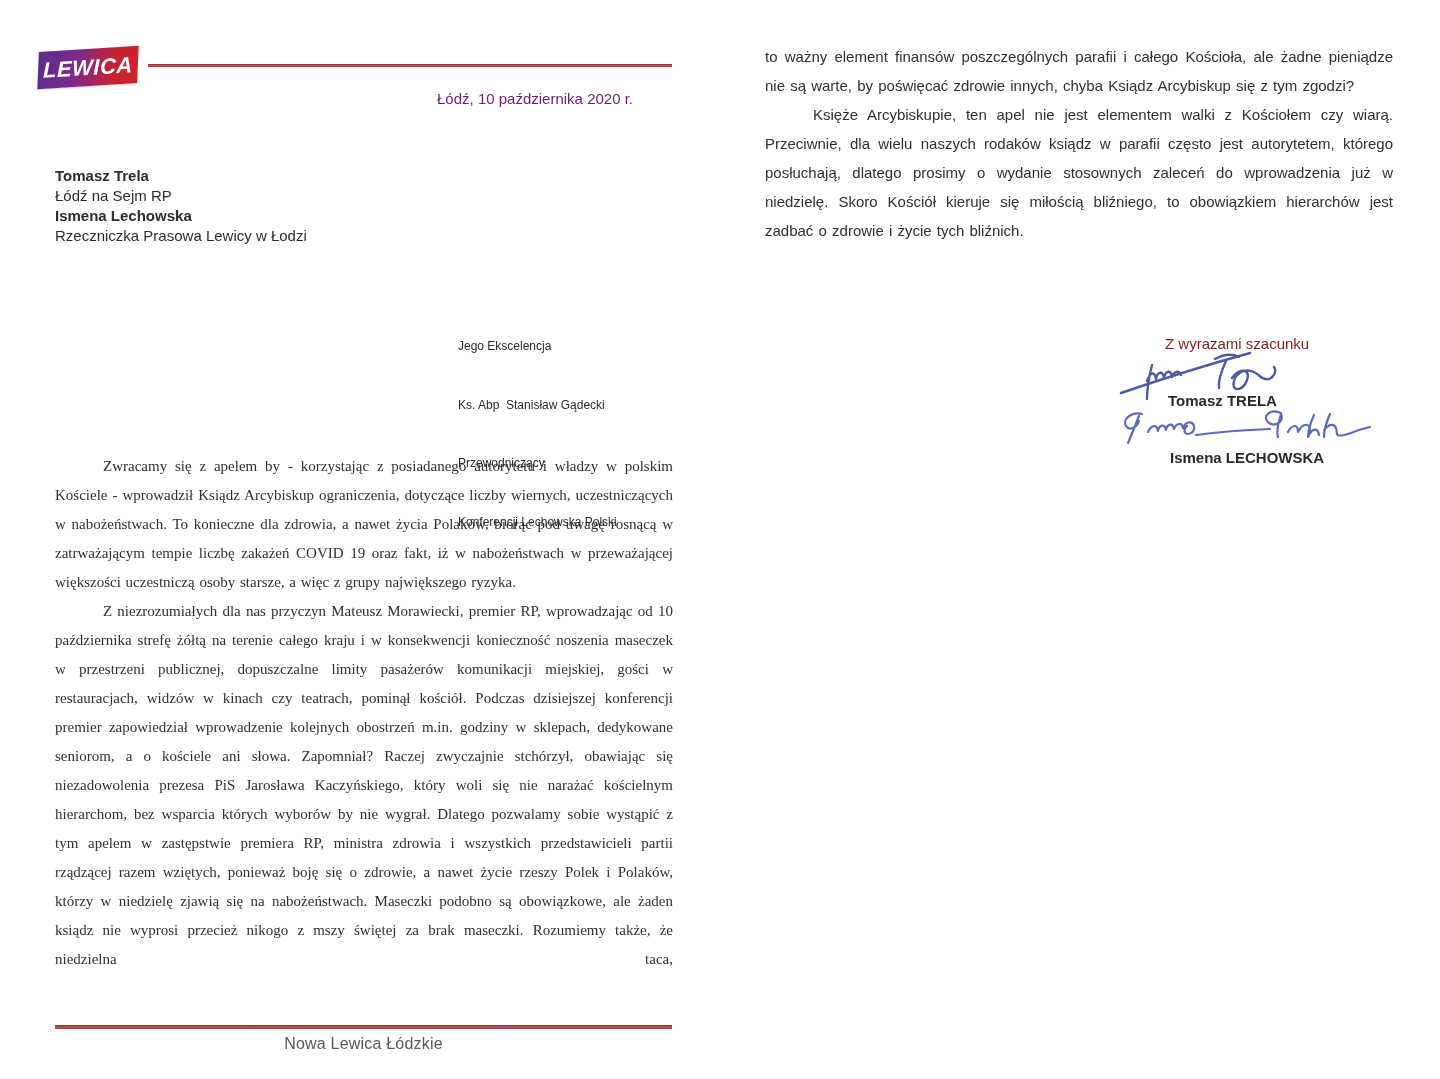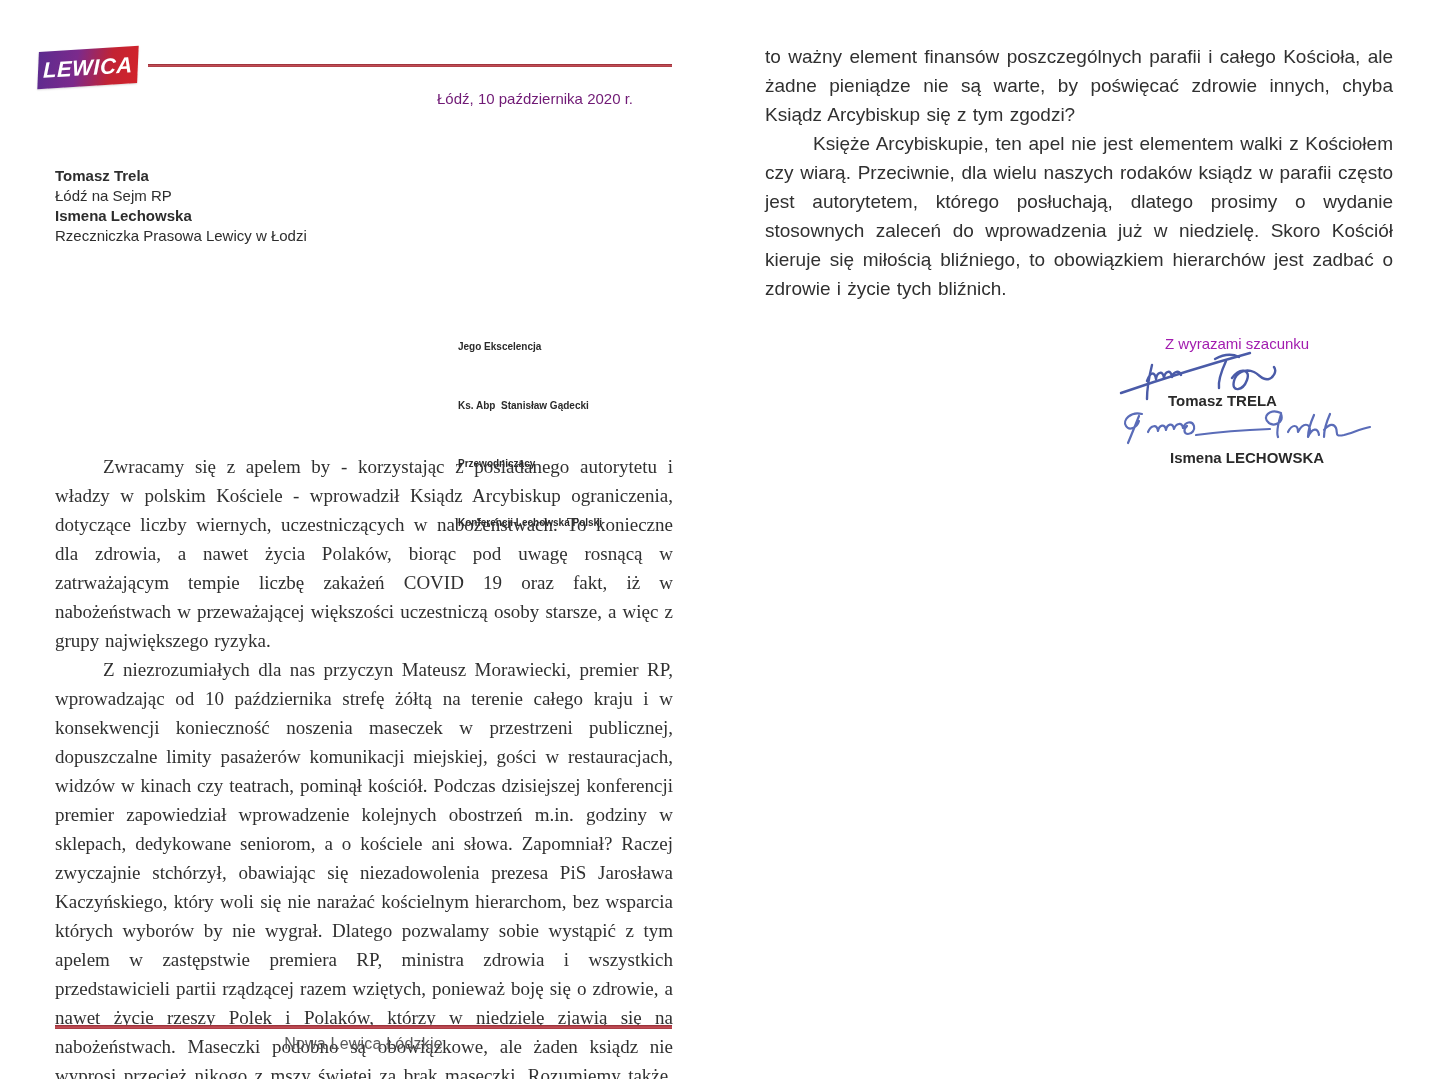--- a/index.html
+++ b/index.html
@@ -26,41 +26,41 @@
         display:flex;align-items:center;justify-content:center;
         box-shadow:0 1px 2px rgba(0,0,0,.15);}
   .logo span{color:#fff;font-weight:800;font-style:italic;font-size:22px;letter-spacing:.5px;
              transform:skewX(2deg);}
   .rule{position:absolute;background:linear-gradient(180deg,#8f2a33 0%,#c65058 55%,#a33840 100%);}
   .top-rule{left:148px;top:64px;width:524px;height:3px;}
 
   .date{position:absolute;right:87px;top:90px;font-size:15px;color:#701a75;}
 
   .sender{position:absolute;left:55px;top:166px;font-size:15px;line-height:20px;color:#2d2d2d;}
-  .addressee{position:absolute;left:458px;top:298px;font-size:10px;line-height:19.5px;
-             font-weight:bold;color:#2a2a2a;white-space:pre-wrap;}
+  .addressee{position:absolute;left:458px;top:298px;font-size:12px;line-height:19.5px;
+             font-weight:normal;color:#2a2a2a;white-space:pre-wrap;}
   .bold{font-weight:bold;}
 
   
   .body1{position:absolute;left:55px;top:452px;width:618px;font-family:Liberation Serif, serif;}
   .body2{position:absolute;left:45px;top:42px;width:628px;}
-  .para{margin:0;font-size:19px;line-height:29px;text-align:justify;color:#303030;
+  .para{margin:0;font-size:15px;line-height:29px;text-align:justify;color:#303030;
         word-spacing:1px;}
   .indent{text-indent:48px;}
   .stretch-last{text-align-last:justify;}
 
   
   .footer-rule{left:55px;top:1025px;width:617px;height:4px;}
   .footer-org{position:absolute;left:55px;top:1035px;width:617px;text-align:center;
               font-size:16px;color:#595959;letter-spacing:.2px;}
   .footer-contact{position:absolute;left:55px;top:1048px;width:617px;text-align:center;
               font-size:11px;color:var(--footer-gray);}
 
   
-  .closing{position:absolute;left:445px;top:335px;font-size:15px;color:#a21caf;}
+  .closing{position:absolute;left:445px;top:335px;font-size:15px;color:#7f1d1d;}
   .sig{position:absolute;pointer-events:none;}
   .sig path{fill:none;stroke-linecap:round;stroke-linejoin:round;}
   .sig1{left:398px;top:348px;width:175px;height:58px;}
   .sig1 path{stroke:var(--ink-blue);stroke-width:2.4;}
   .sig2{left:398px;top:406px;width:260px;height:50px;}
   .sig2 path{stroke:var(--ink-blue-light);stroke-width:2.2;}
   .sig-name{position:absolute;font-size:15px;font-weight:bold;color:#2a2a2a;}
   .name1{left:448px;top:392px;}
   .name2{left:450px;top:449px;}
 </style>

